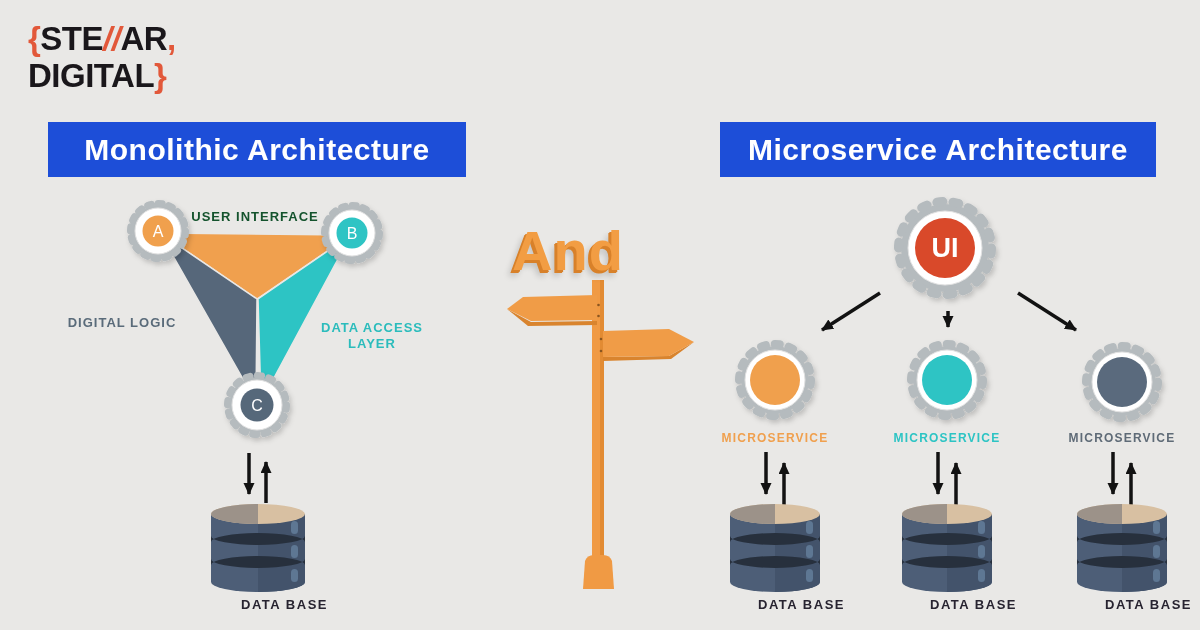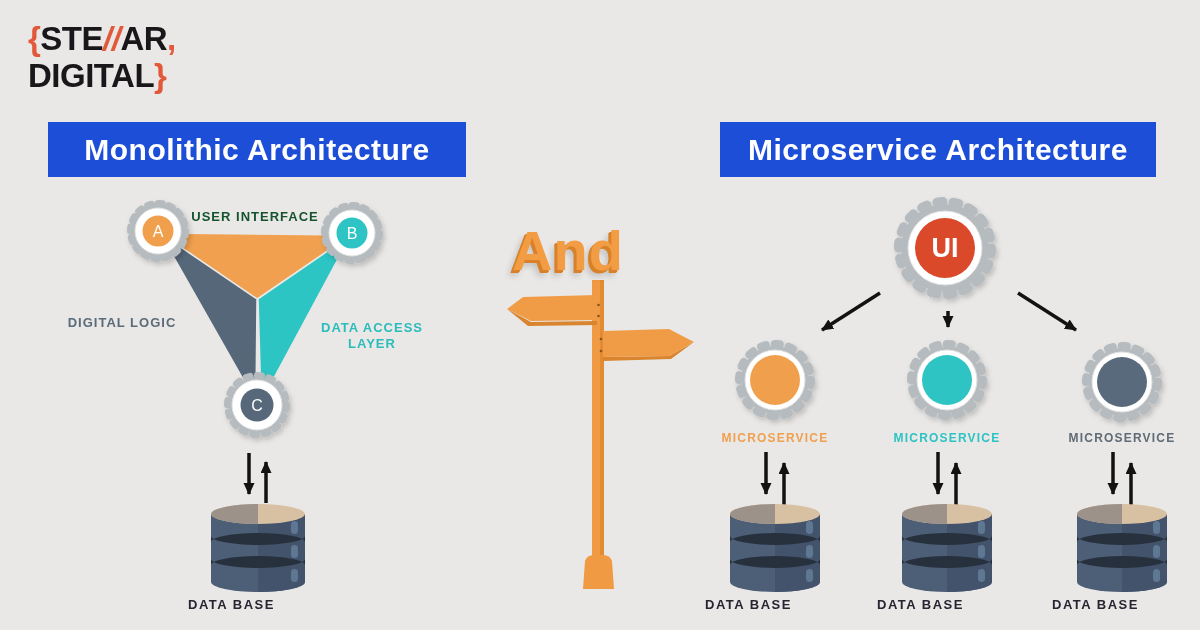--- a/index.html
+++ b/index.html
@@ -29,21 +29,21 @@
   
   .lbl { font-weight:700; font-size:13px; letter-spacing:1px; text-align:center; }
   .lbl-ui   { left:170px; top:209px; width:170px; color:#14532d; }
   .lbl-bl   { left:48px;  top:315px; width:148px; color:#5a6b7a; }
   .lbl-dal  { left:317px; top:320px; width:110px; color:#2bbcbc; line-height:16px; }
 
   .micro-lbl { font-weight:700; font-size:12px; letter-spacing:1.2px; text-align:center; width:170px; top:431px; }
   .c-orange { color:#f0a04e; } .c-teal { color:#2dc4c4; } .c-slate { color:#5f6b77; }
 
   .db-lbl { font-weight:700; font-size:13px; letter-spacing:1.5px; color:#272330;
-            text-align:left; width:140px; top:597px; }
+            text-align:right; width:140px; top:597px; }
 
   
   .and-word { left:512px; top:218px; font-size:56px; font-weight:800; color:#f29d43;
               letter-spacing:1px;
               text-shadow:-2px 2px 0 #d8812a, -3px 3px 0 #d8812a, -5px 6px 6px rgba(0,0,0,0.18);text-align:right; }
 
   svg.art { position:absolute; left:0; top:0; }
 </style>
 </head>
 <body>

